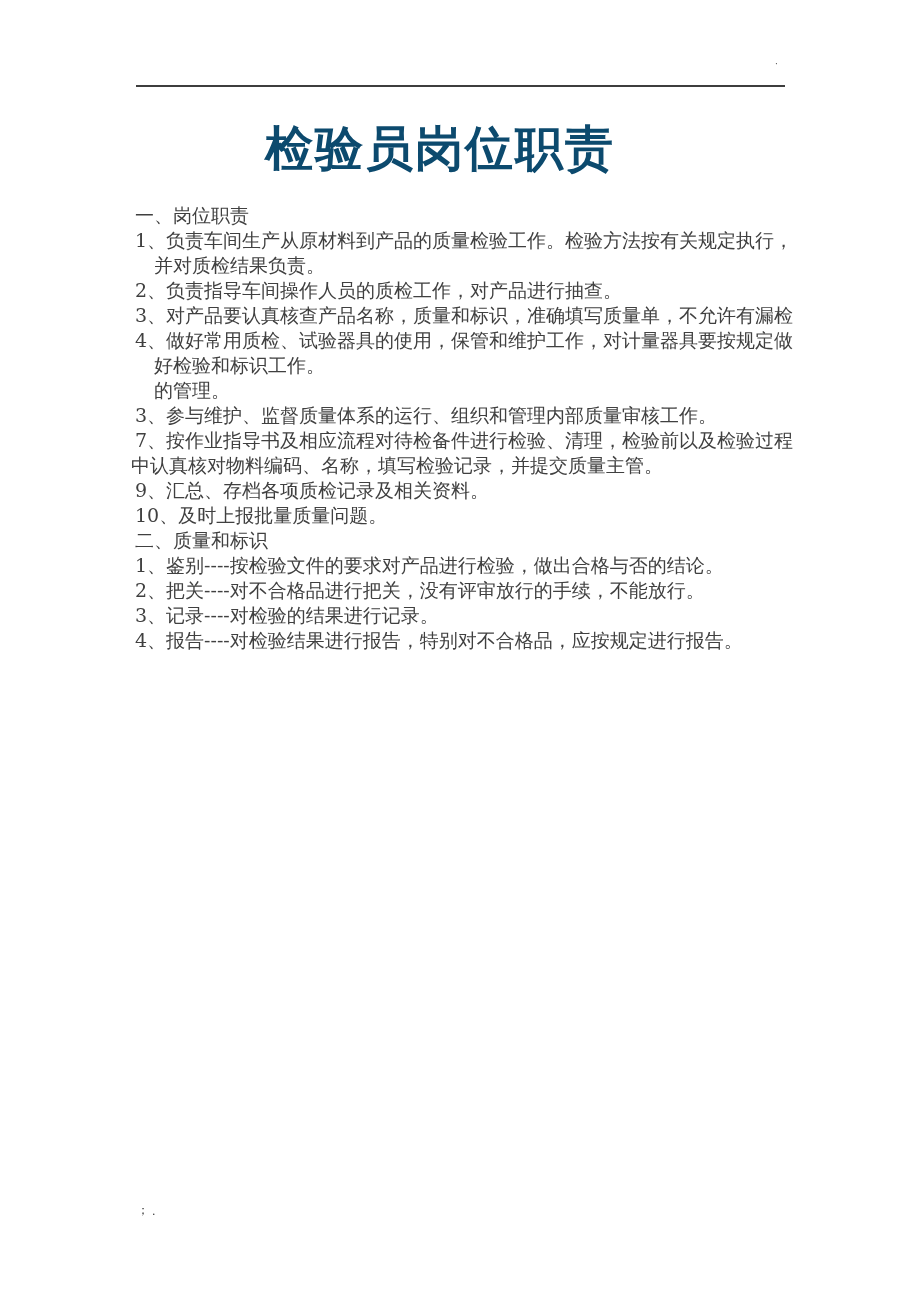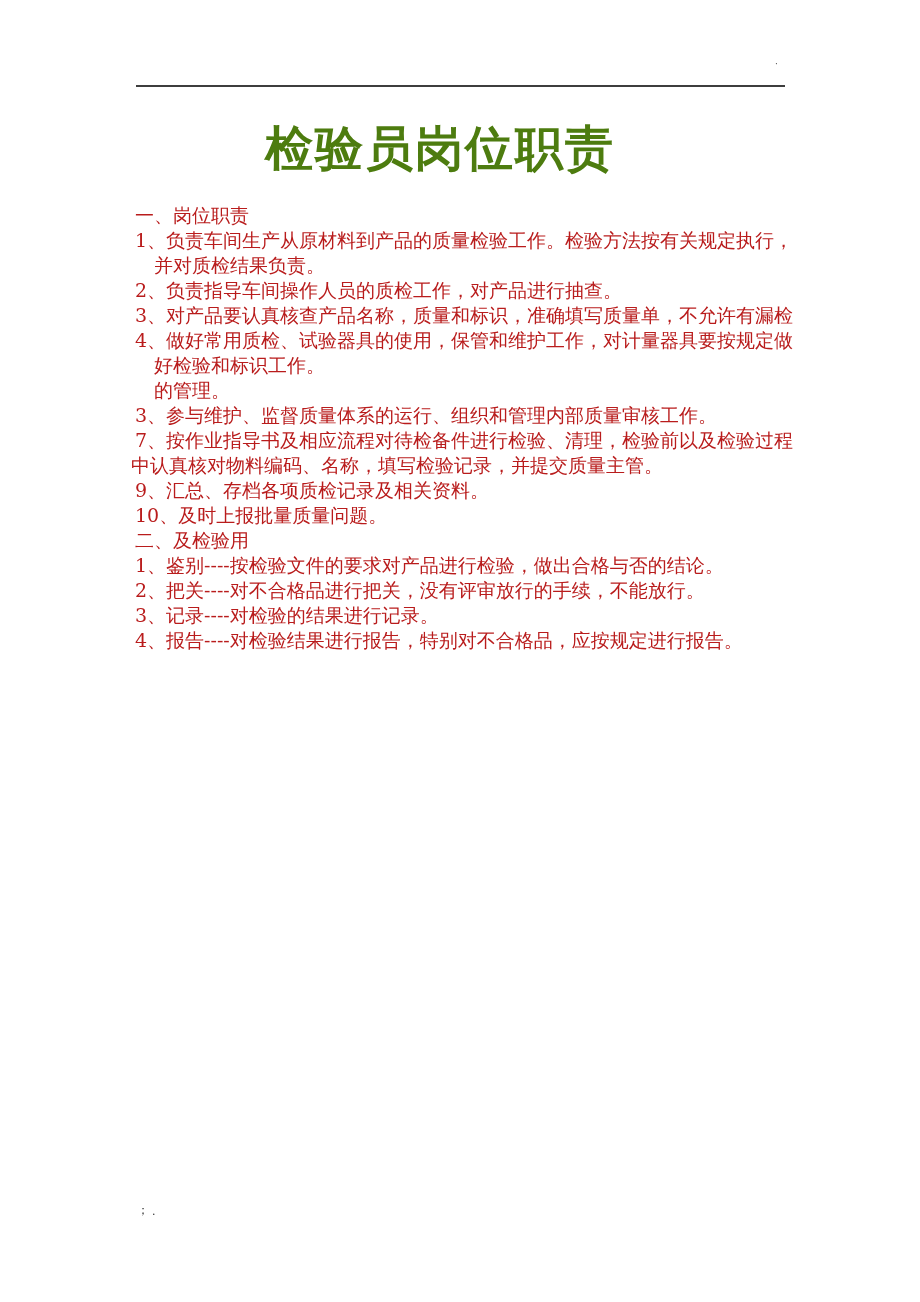--- a/index.html
+++ b/index.html
@@ -36,31 +36,31 @@
     position: absolute;
     left: 135px;
     top: 120px;
     width: 610px;
     margin: 0;
     text-align: center;
     font-size: 48px;
     line-height: 1.2;
     font-weight: bold;
     letter-spacing: 2px;
-    color: #4d7c0f;
+    color: #0c4a6e;
     white-space: nowrap;
   }
   .doc-body {
     position: absolute;
     left: 135px;
     top: 203px;
     width: 720px;
     font-size: 19px;
     line-height: 25px;
-    color: #b91c1c;
+    color: #404040;
   }
   .doc-body p {
     margin: 0;
     white-space: pre;
   }
   .doc-body p.indent {
     padding-left: 19px;
   }
   .doc-body p.outdent {
     margin-left: -4px;
@@ -107,21 +107,21 @@
     <p class="line">2、负责指导车间操作人员的质检工作，对产品进行抽查。</p>
     <p class="line">3、对产品要认真核查产品名称，质量和标识，准确填写质量单，不允许有漏检</p>
     <p class="line">4、做好常用质检、试验器具的使用，保管和维护工作，对计量器具要按规定做</p>
     <p class="line indent">好检验和标识工作。</p>
     <p class="line indent">的管理。</p>
     <p class="line">3、参与维护、监督质量体系的运行、组织和管理内部质量审核工作。</p>
     <p class="line">7、按作业指导书及相应流程对待检备件进行检验、清理，检验前以及检验过程</p>
     <p class="line outdent">中认真核对物料编码、名称，填写检验记录，并提交质量主管。</p>
     <p class="line">9、汇总、存档各项质检记录及相关资料。</p>
     <p class="line">10、及时上报批量质量问题。</p>
-    <p class="line">二、及检验用</p>
+    <p class="line">二、质量和标识</p>
     <p class="line">1、鉴别----按检验文件的要求对产品进行检验，做出合格与否的结论。</p>
     <p class="line">2、把关----对不合格品进行把关，没有评审放行的手续，不能放行。</p>
     <p class="line">3、记录----对检验的结果进行记录。</p>
     <p class="line">4、报告----对检验结果进行报告，特别对不合格品，应按规定进行报告。</p>
   </div>
 
   <div class="footer-marks">
     <span class="m1">；</span>
     <span class="m2">.</span>
   </div>

